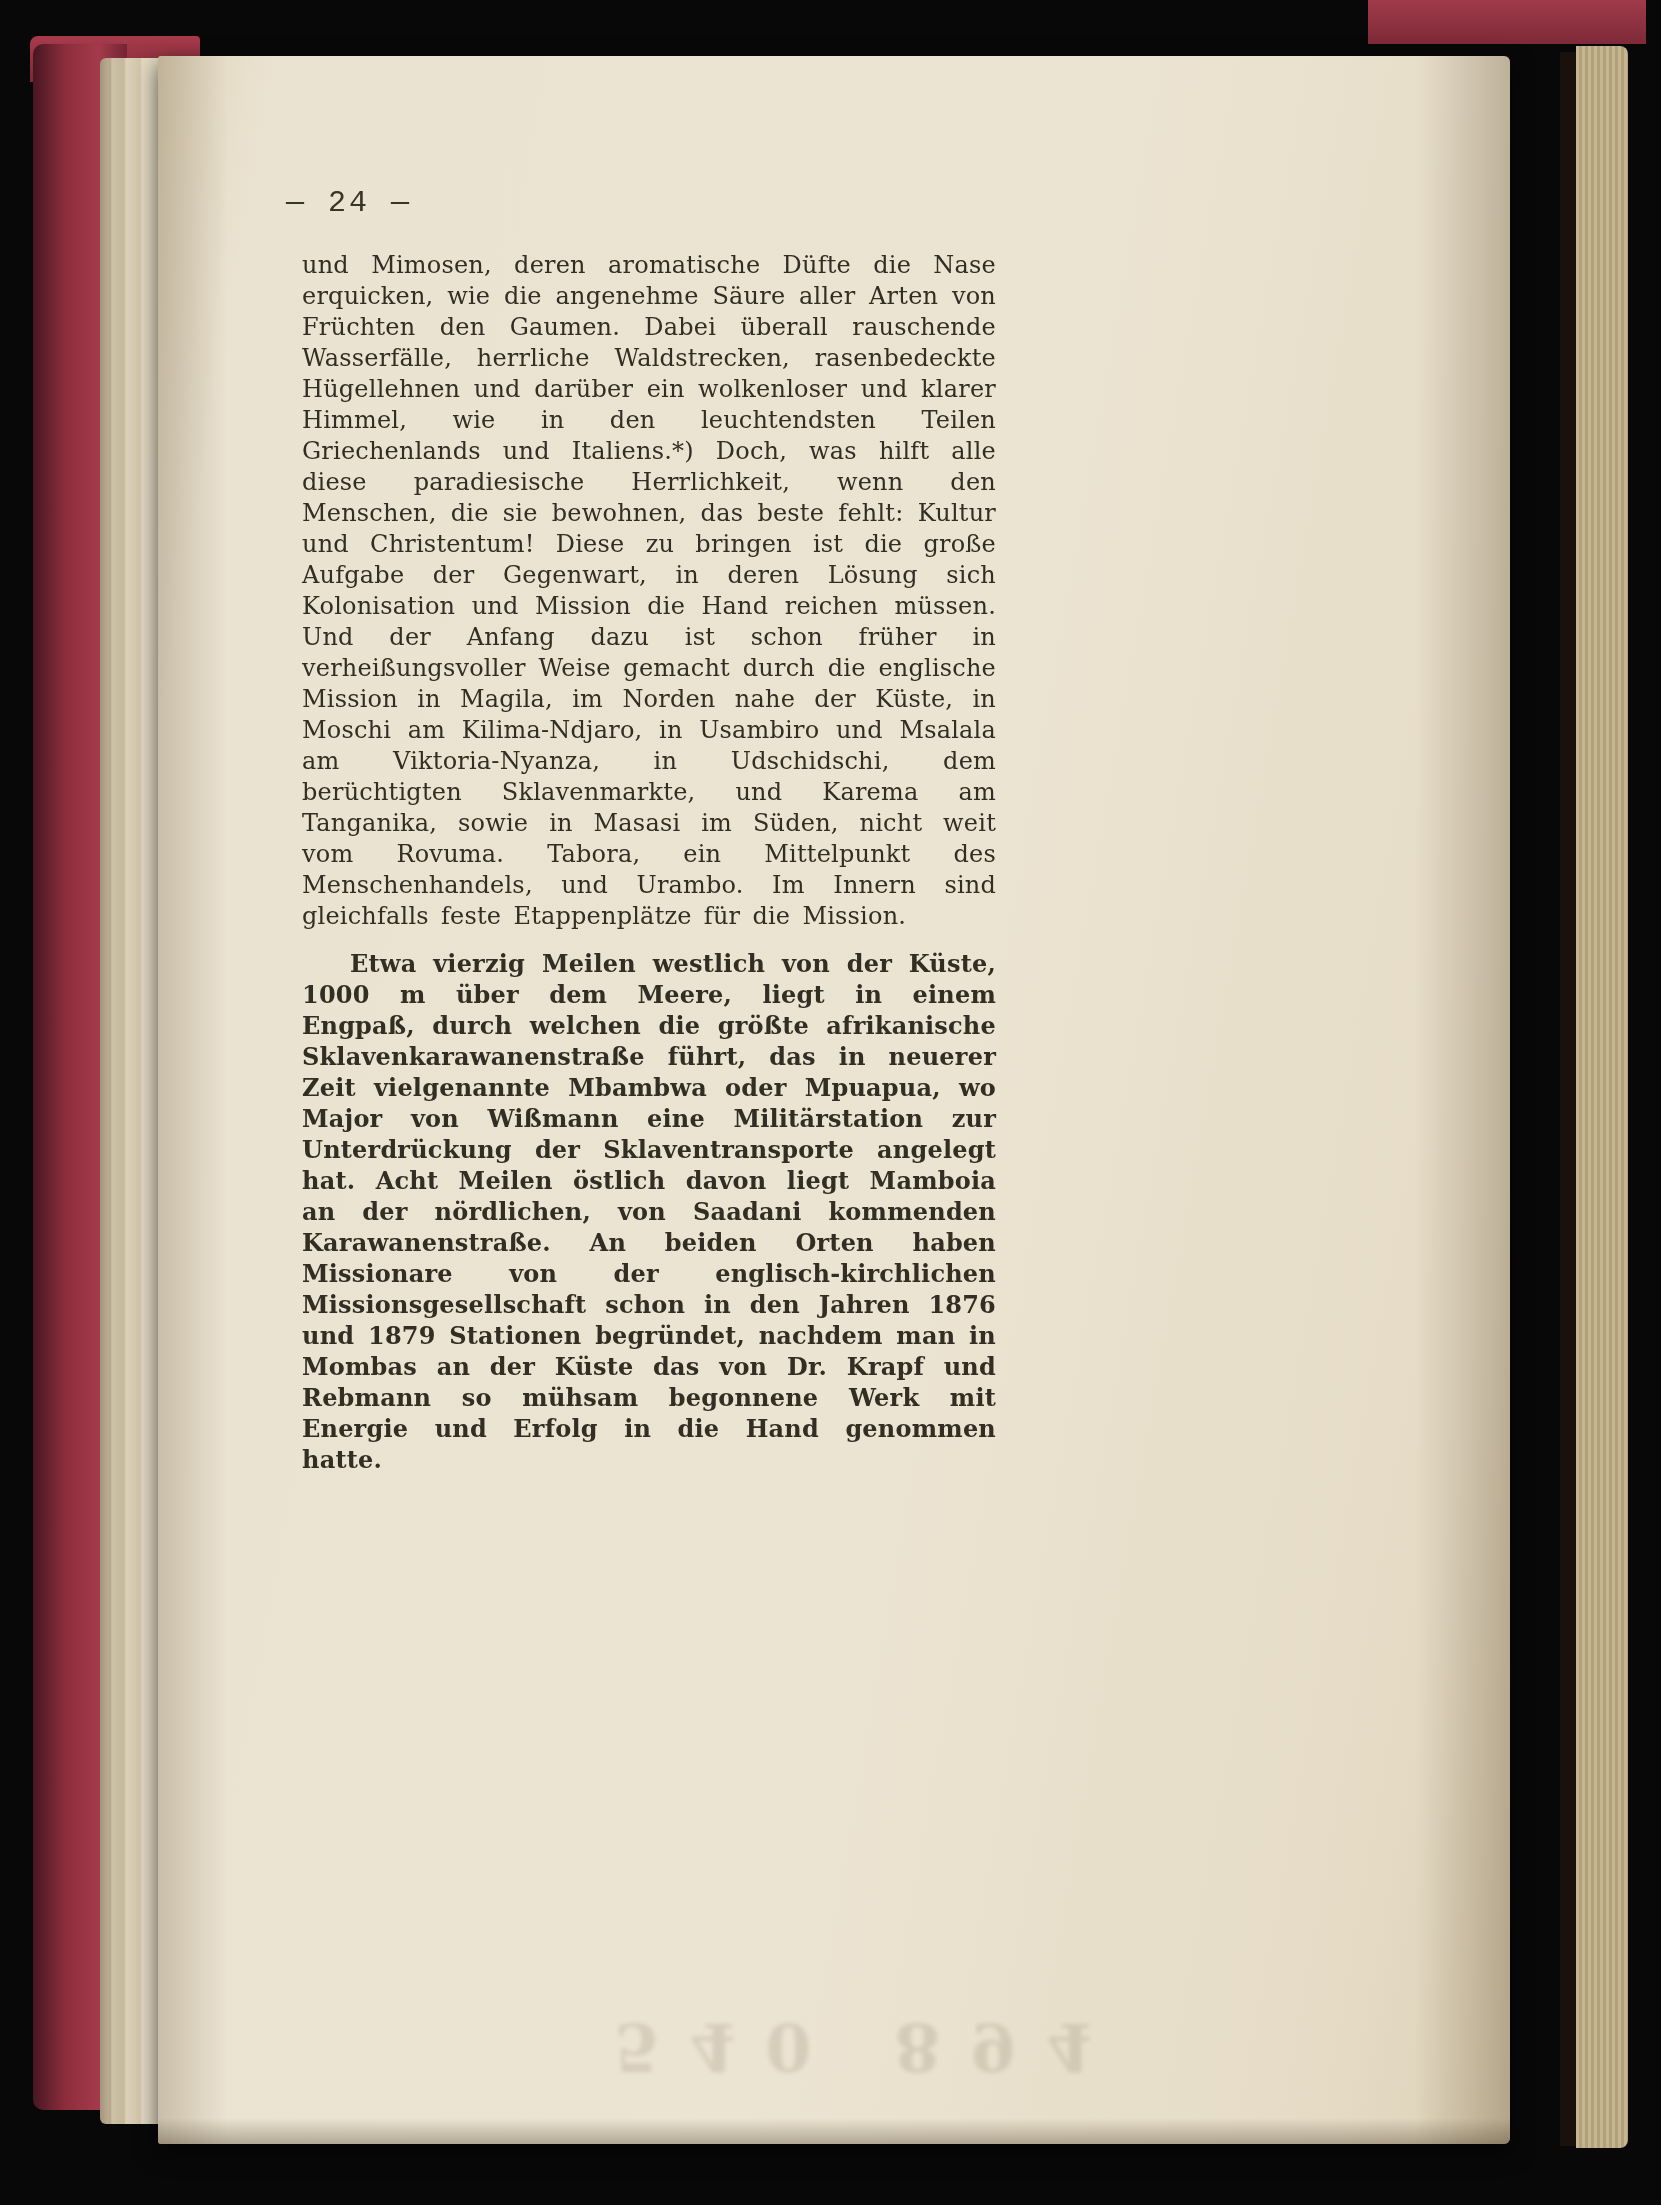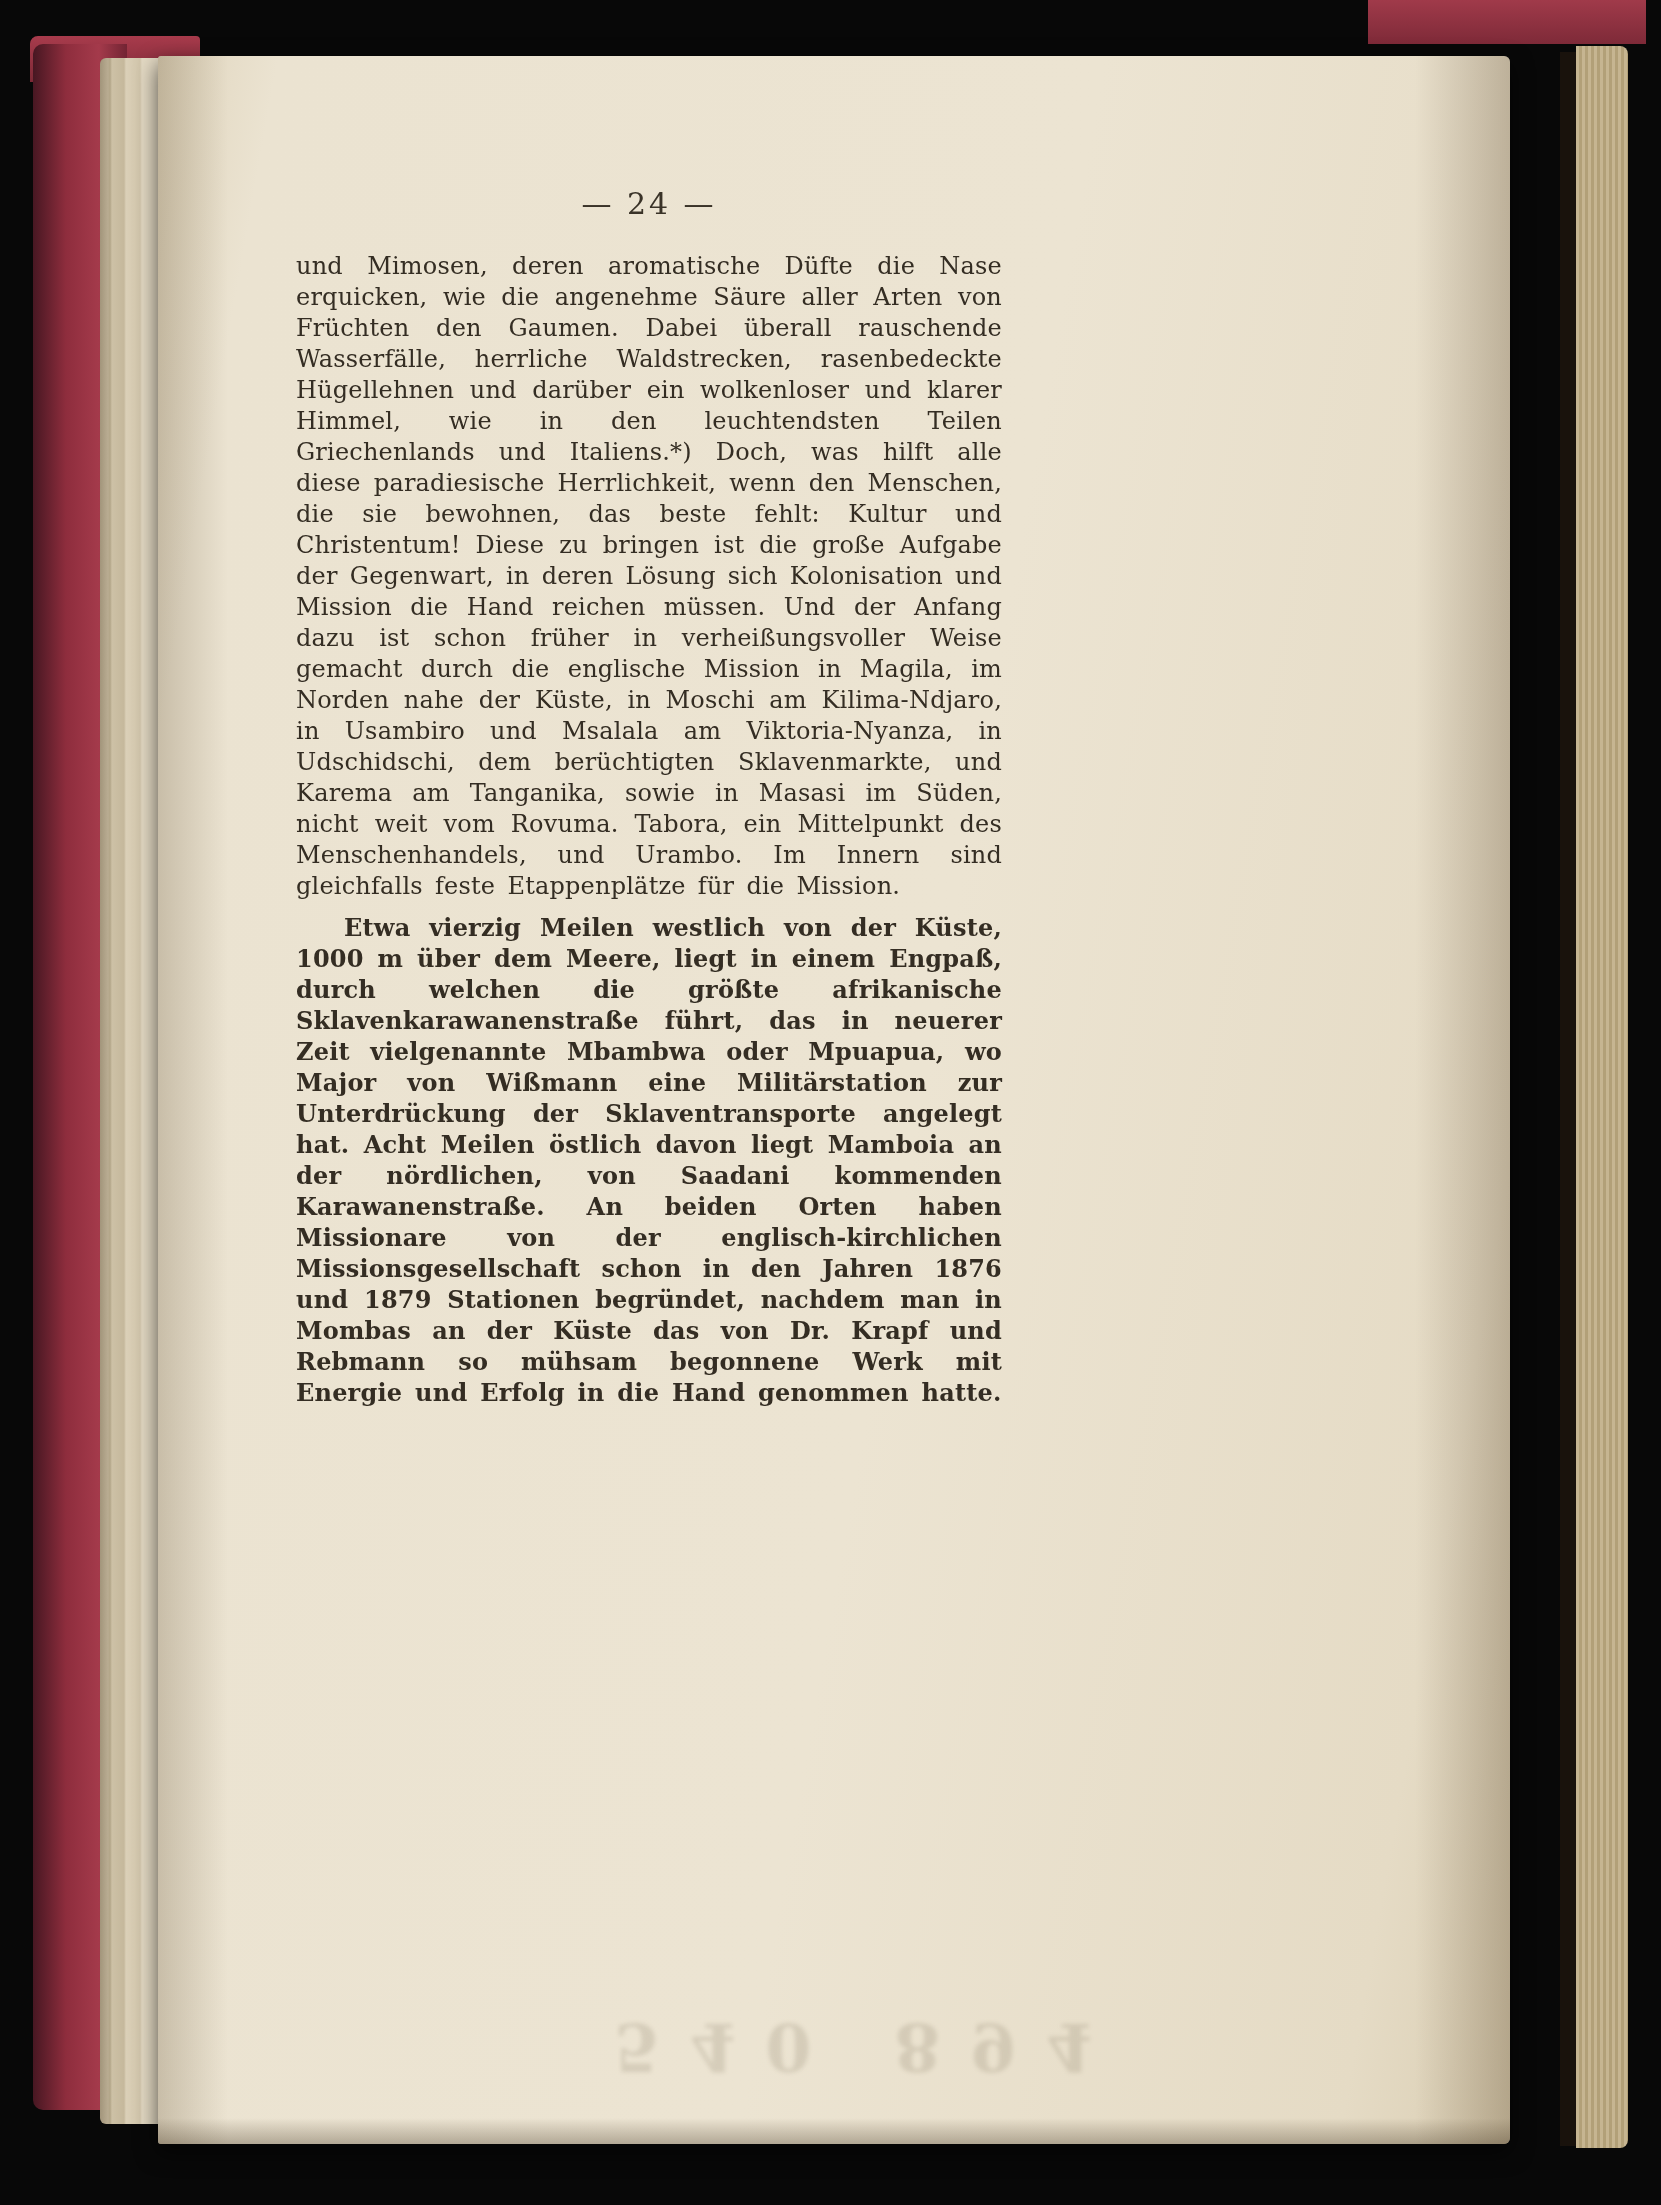--- a/index.html
+++ b/index.html
@@ -71,28 +71,28 @@
     background: repeating-linear-gradient(90deg, #c6b591 0px, #c6b591 3px, #b2a078 3px, #b2a078 6px);
     border-radius: 0 8px 8px 0;
   }
 
   
   .text-block {
     position: absolute; left: 128px; top: 130px; width: 726px;
     color: #342d23;
   }
   .page-number {
-    text-align: center;
     font-size: 30px;
     letter-spacing: 3px;
     color: #3a3328;
     margin-bottom: 30px;
+    font-family: Liberation Mono, monospace;
   }
   .text-block p {
-    margin: 10px;
+    margin: 16px;
     font-size: 24px;
     line-height: 31px;
     text-align: justify;
     word-spacing: 0.18em;
     letter-spacing: 0.2px;
   }
   .text-block p.indent { text-indent: 48px; font-weight: bold; }
   .footnote {
     margin-top: 46px;
     padding-left: 58px;

